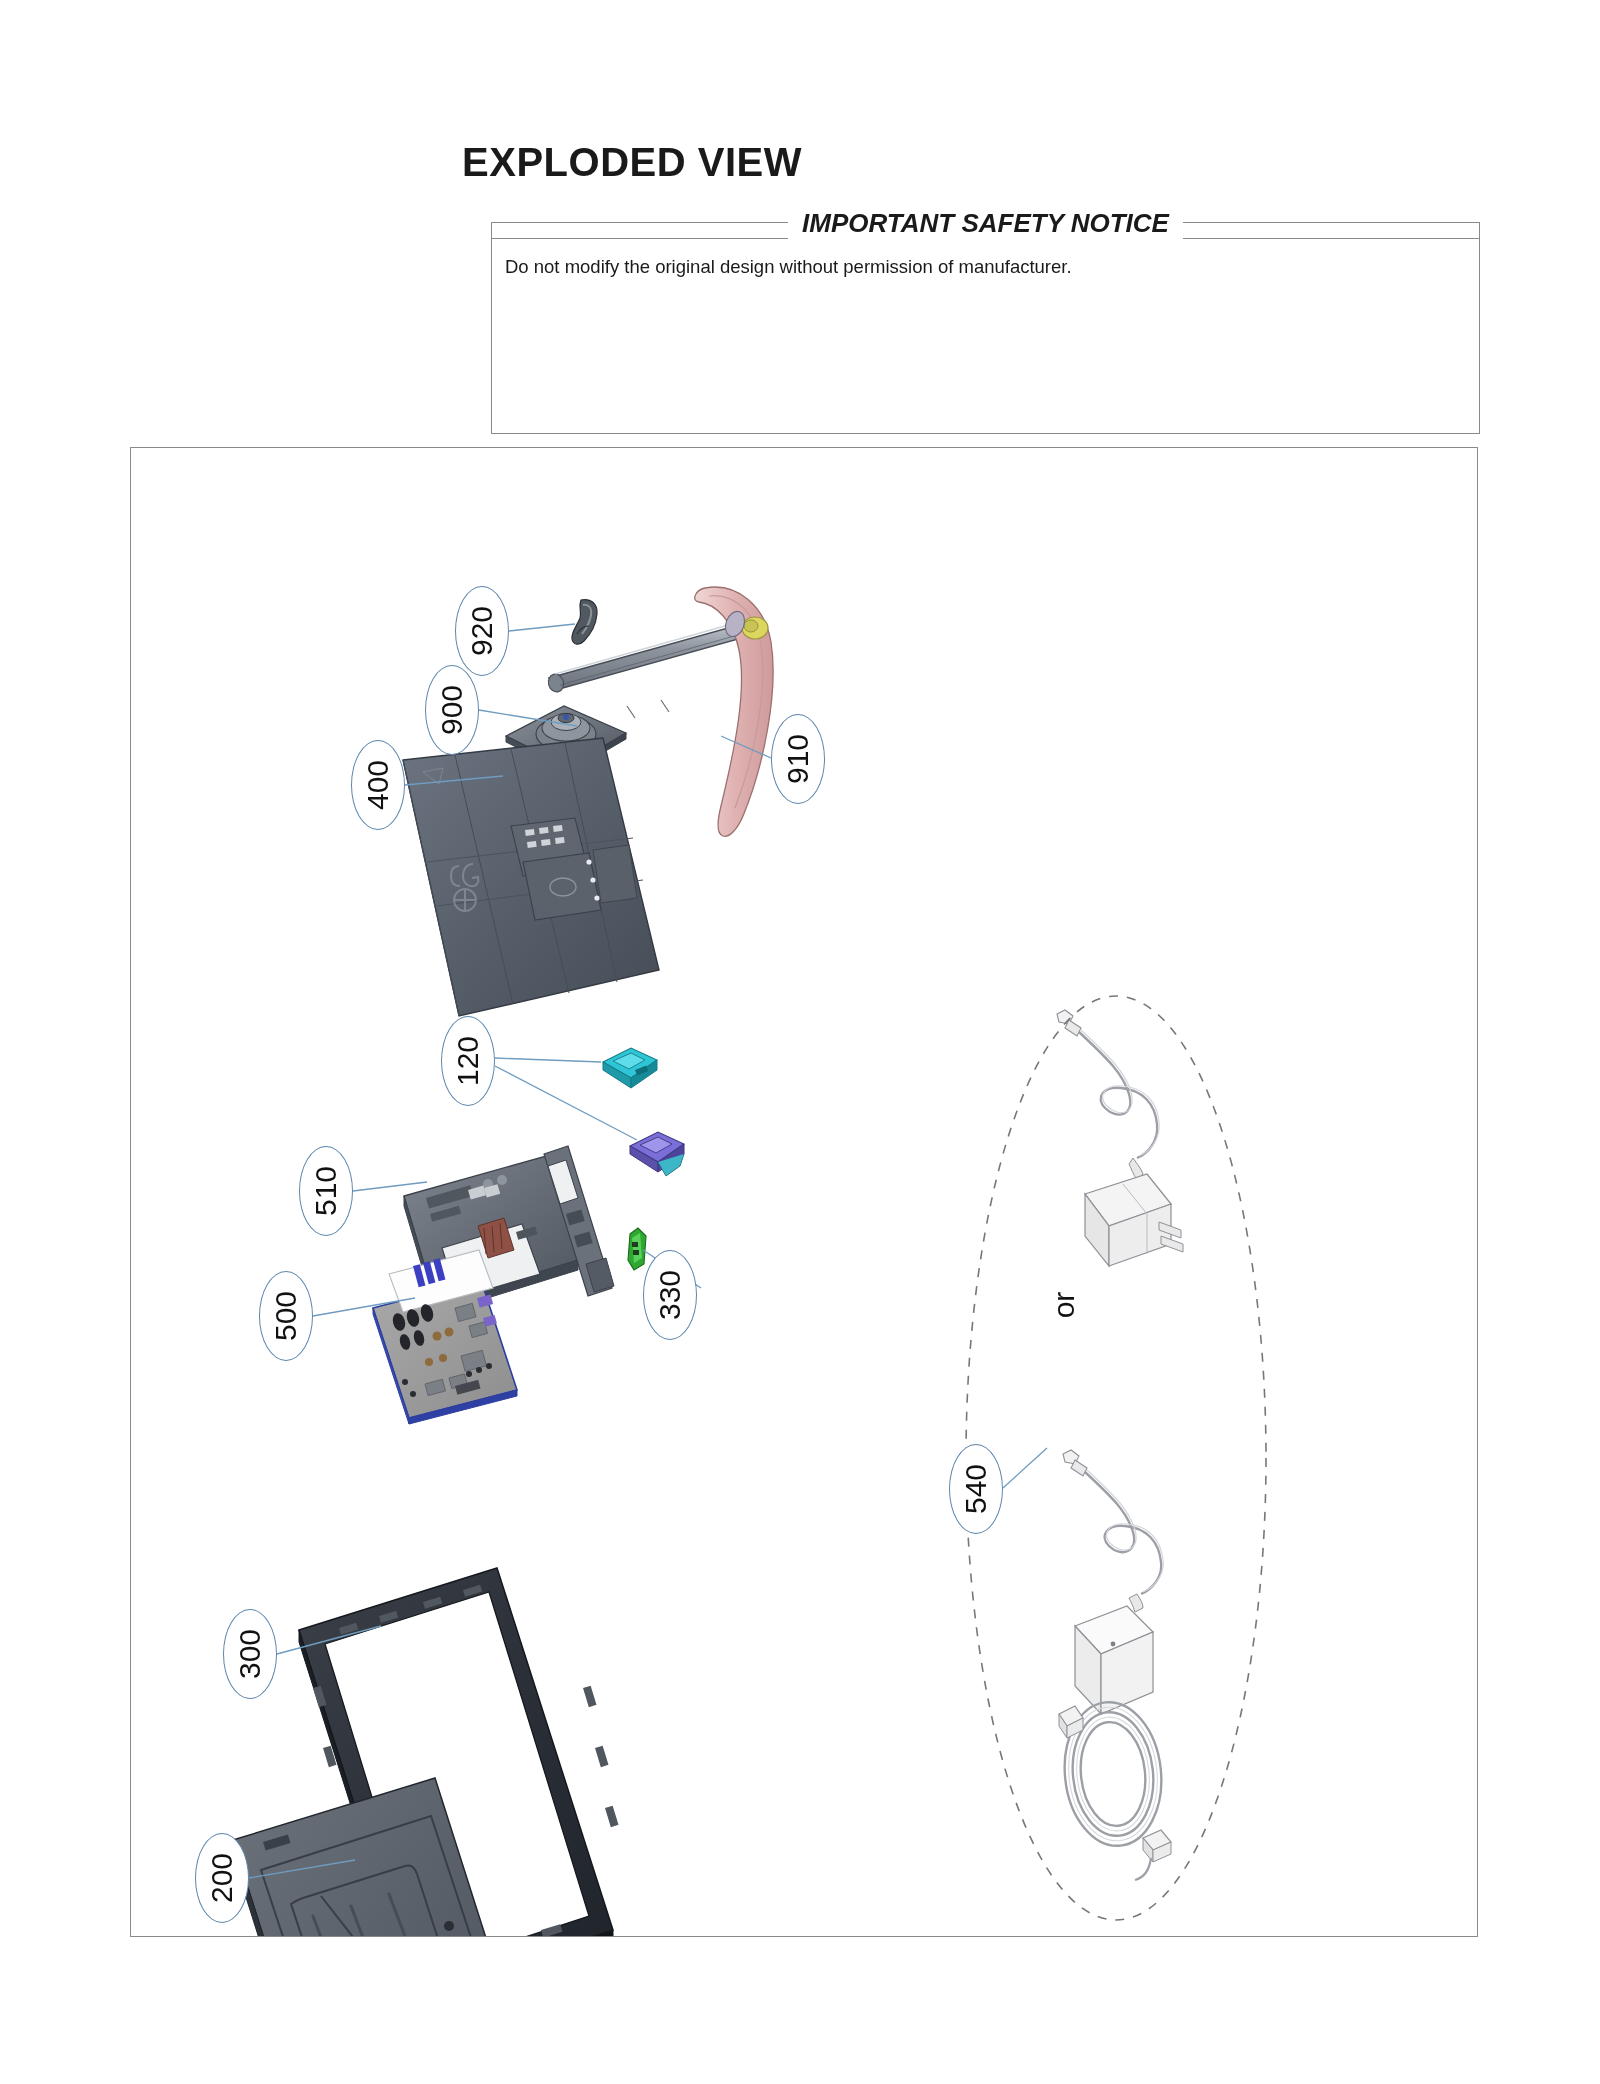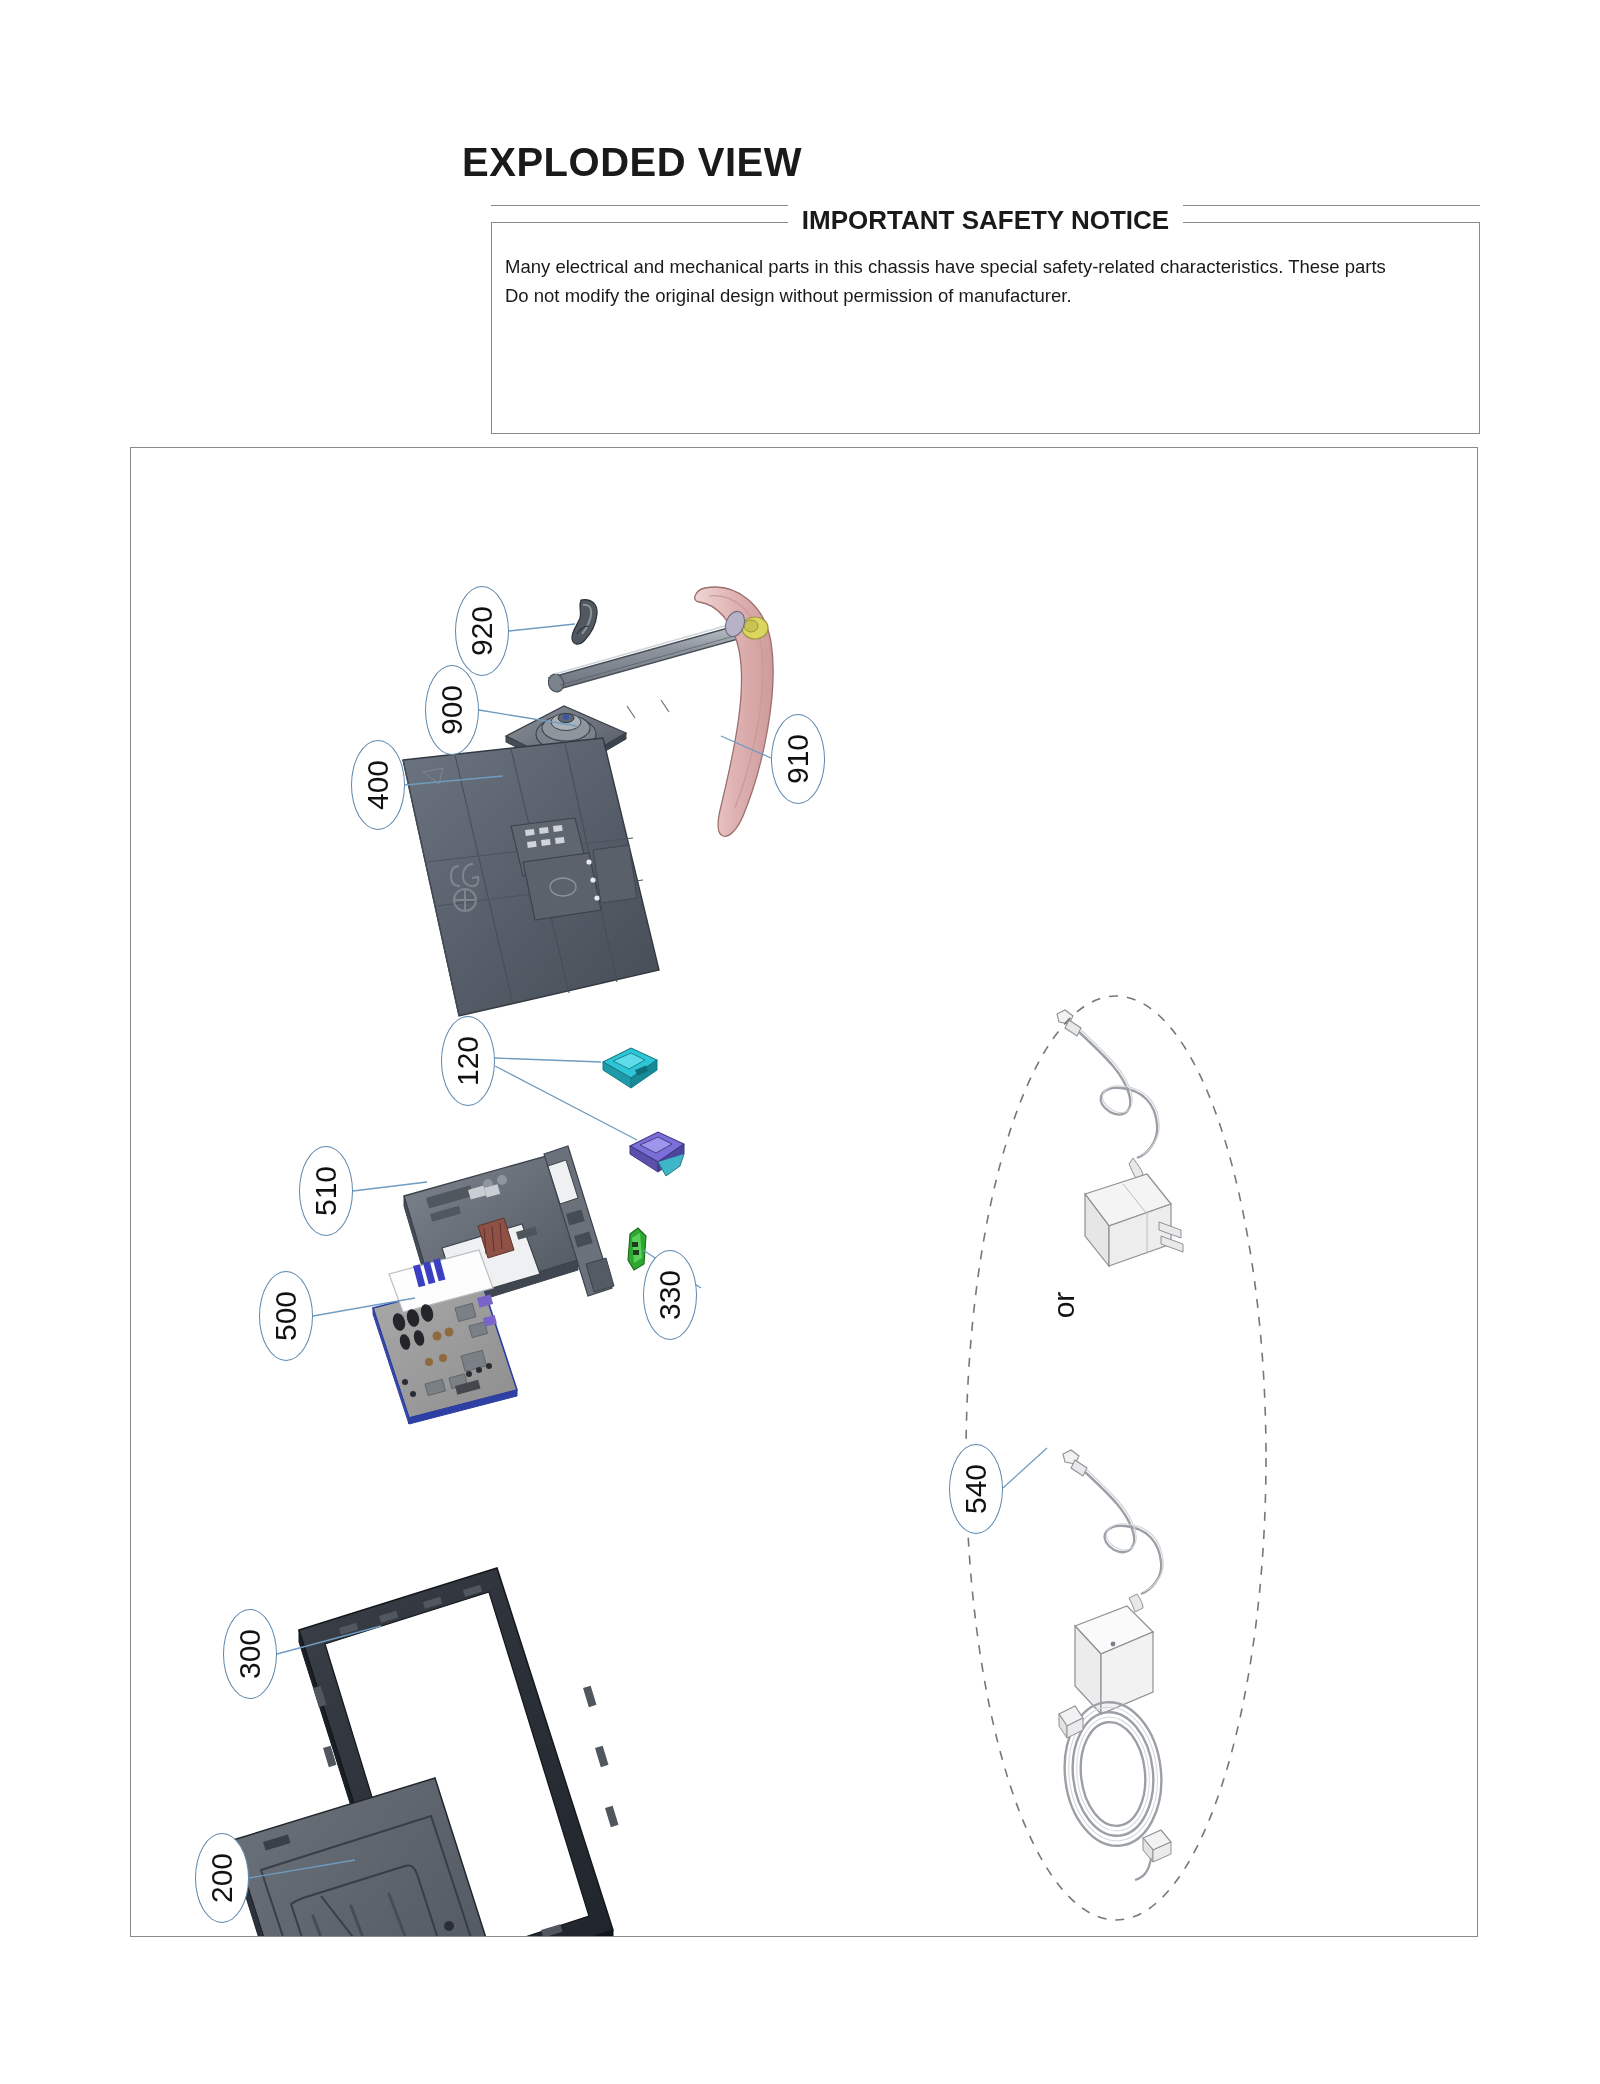--- a/index.html
+++ b/index.html
@@ -23,22 +23,23 @@
   
   #safety-box{
     position:absolute; left:491px; top:222px;
     width:989px; height:212px;
     border:1.6px solid #8a8a8a;
     background:#fff;
   }
   #safety-legend{
     position:absolute; left:491px; top:205px;
     width:989px; height:34px;
-    display:flex; align-items:flex-start; justify-content:center;
+    display:flex; align-items:flex-end; justify-content:center;
     pointer-events:none;
+    font-style:italic;
   }
   #safety-legend .rule{
     flex:1 1 auto; height:0; border-top:1.6px solid #8a8a8a;
   }
   #safety-legend .lbl{
     flex:0 0 auto;
     padding:0 14px;
     background:#fff;
     font-size:26px; font-weight:bold; color:#1a1a1a;
     white-space:nowrap;
@@ -97,21 +98,20 @@
 
 <div id="safety-box"></div>
 
 <div id="safety-legend">
   <div class="rule left"></div>
   <div class="lbl">IMPORTANT SAFETY NOTICE</div>
   <div class="rule right"></div>
 </div>
 
 <div id="safety-text">
-  <p class="just">Many electrical and mechanical parts in this chassis have special safety-related characteristics. These parts</p>
   <p>Do not modify the original design without permission of manufacturer.</p>
 </div>
 
 <div id="drawing-frame">
 
   <svg class="art" width="1348" height="1490" viewBox="0 0 1348 1490">
     <defs>
       <linearGradient id="gCover" x1="0" y1="0" x2="1" y2="1">
         <stop offset="0%" stop-color="#6b7480"></stop>
         <stop offset="55%" stop-color="#555d68"></stop>

